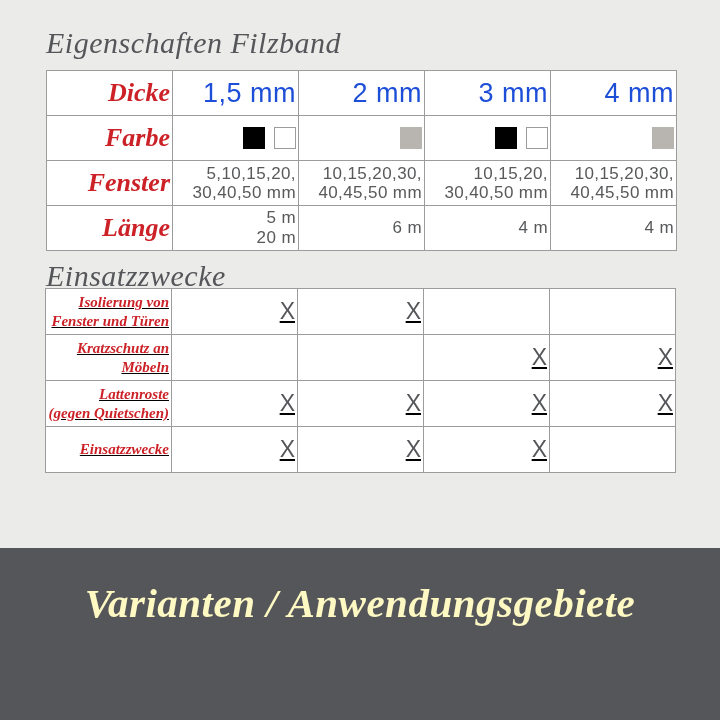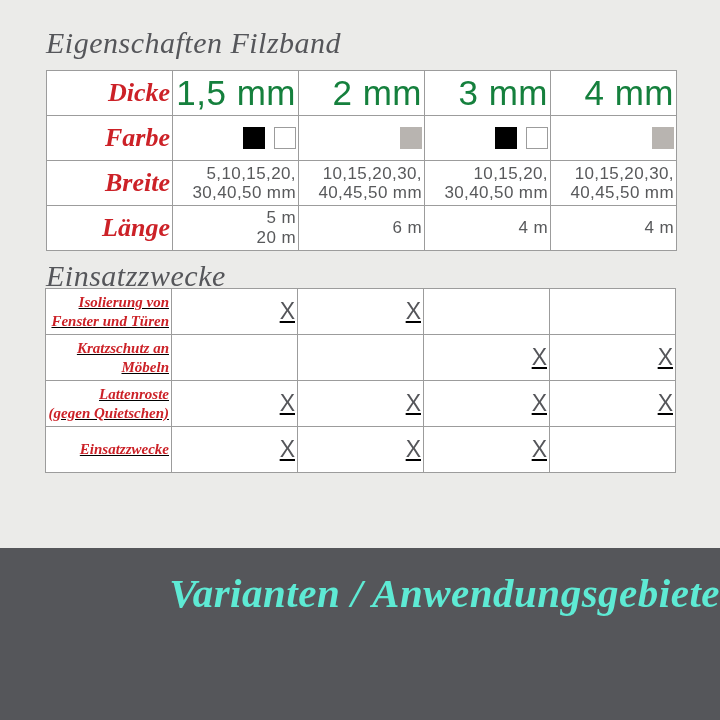--- a/index.html
+++ b/index.html
@@ -44,21 +44,21 @@
 
   .rlabel {
     font-family: "Liberation Serif", serif;
     font-style: italic;
     font-weight: bold;
     color: #cc2127;
   }
   .rlabel-lg { font-size: 26px; }
   .rlabel-sm { font-size: 15px; line-height: 1.25; }
 
-  .val-lg { font-size: 35px; color: #15803d; letter-spacing: 0.5px; }
+  .val-lg { font-size: 27px; color: #1d4ed8; letter-spacing: 0.5px; }
   .val-sm { font-size: 17px; line-height: 1.12; color: #58595b; letter-spacing: 0.4px; margin-top: 22px; }
   .val-md { font-size: 17px; line-height: 1.2;  color: #58595b; letter-spacing: 0.4px; }
   .mark   { font-size: 23px; color: #55565a; }
 
   .swatch {
     display: inline-block;
     width: 22px; height: 22px;
     vertical-align: middle;
     box-sizing: border-box;
   }
@@ -68,27 +68,27 @@
   .swatch-gray  { background: #b8b4b0; }
 
   #banner {
     position: absolute;
     left: 0; top: 548px;
     width: 720px; height: 172px;
     background: #55565a;
   }
   #banner .banner-text {
     margin: 0;
-    padding-top: 21px;
-    text-align: right;
+    padding-top: 31px;
+    text-align: center;
     font-family: "Liberation Serif", serif;
     font-style: italic;
     font-weight: bold;
     font-size: 41px;
-    color: #5eead4;
+    color: #fef9c3;
     letter-spacing: 0.5px;
     white-space: nowrap;
   }
 </style>
 </head>
 <body>
 
 <div class="stage">
 
   <h1 id="title1" class="sec-title">Eigenschaften Filzband</h1>
@@ -110,21 +110,21 @@
           <td class="val-lg">4 mm</td>
         </tr>
         <tr>
           <td class="rlabel rlabel-lg">Farbe</td>
           <td><span class="swatch swatch-black"></span><span class="swatch swatch-white"></span></td>
           <td><span class="swatch swatch-gray"></span></td>
           <td><span class="swatch swatch-black"></span><span class="swatch swatch-white"></span></td>
           <td><span class="swatch swatch-gray"></span></td>
         </tr>
         <tr>
-          <td class="rlabel rlabel-lg">Breite</td>
+          <td class="rlabel rlabel-lg">Fenster</td>
           <td class="val-sm">5,10,15,20,<br>30,40,50 mm</td>
           <td class="val-sm">10,15,20,30,<br>40,45,50 mm</td>
           <td class="val-sm">10,15,20,<br>30,40,50 mm</td>
           <td class="val-sm">10,15,20,30,<br>40,45,50 mm</td>
         </tr>
         <tr>
           <td class="rlabel rlabel-lg">Länge</td>
           <td class="val-md">5 m<br>20 m</td>
           <td class="val-md">6 m</td>
           <td class="val-md">4 m</td>

